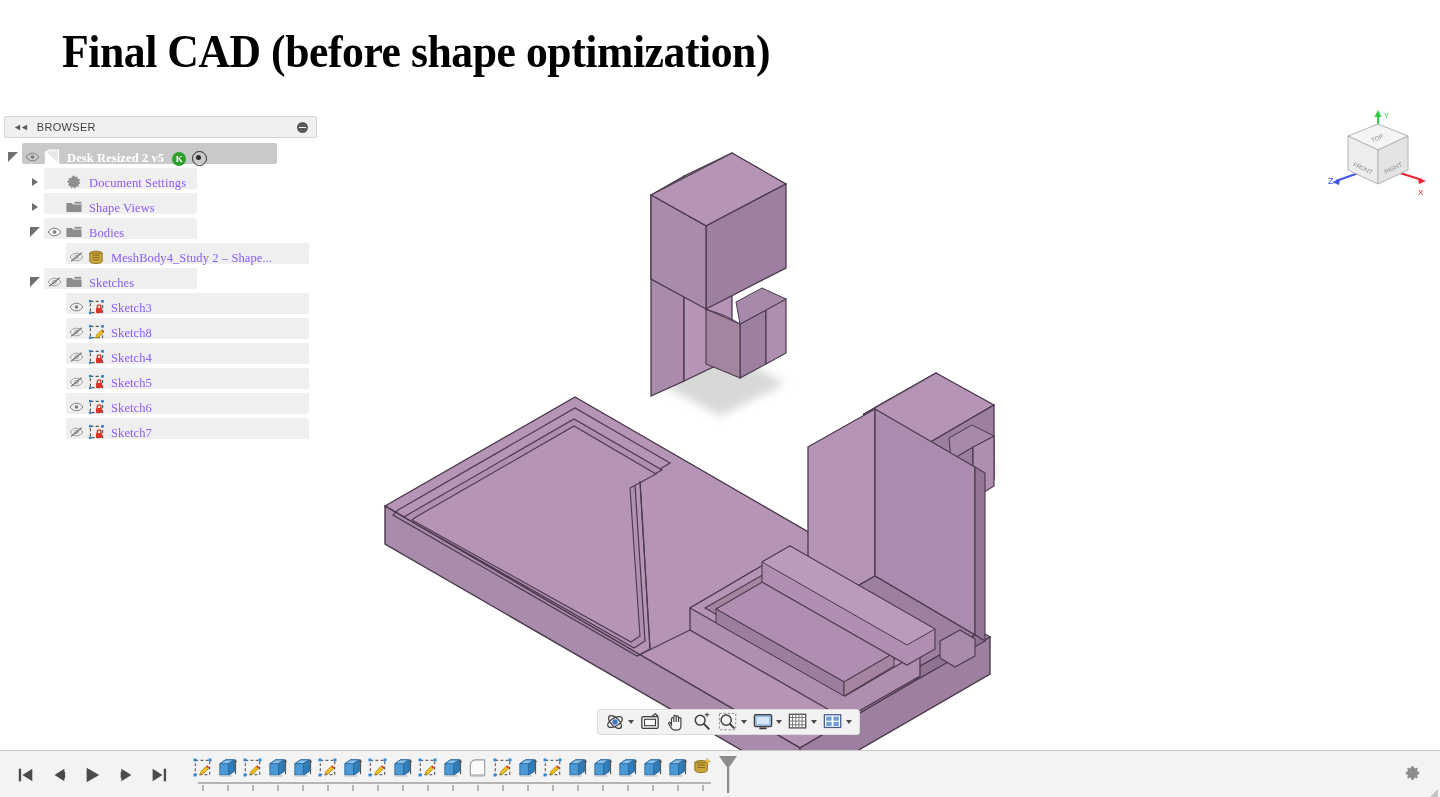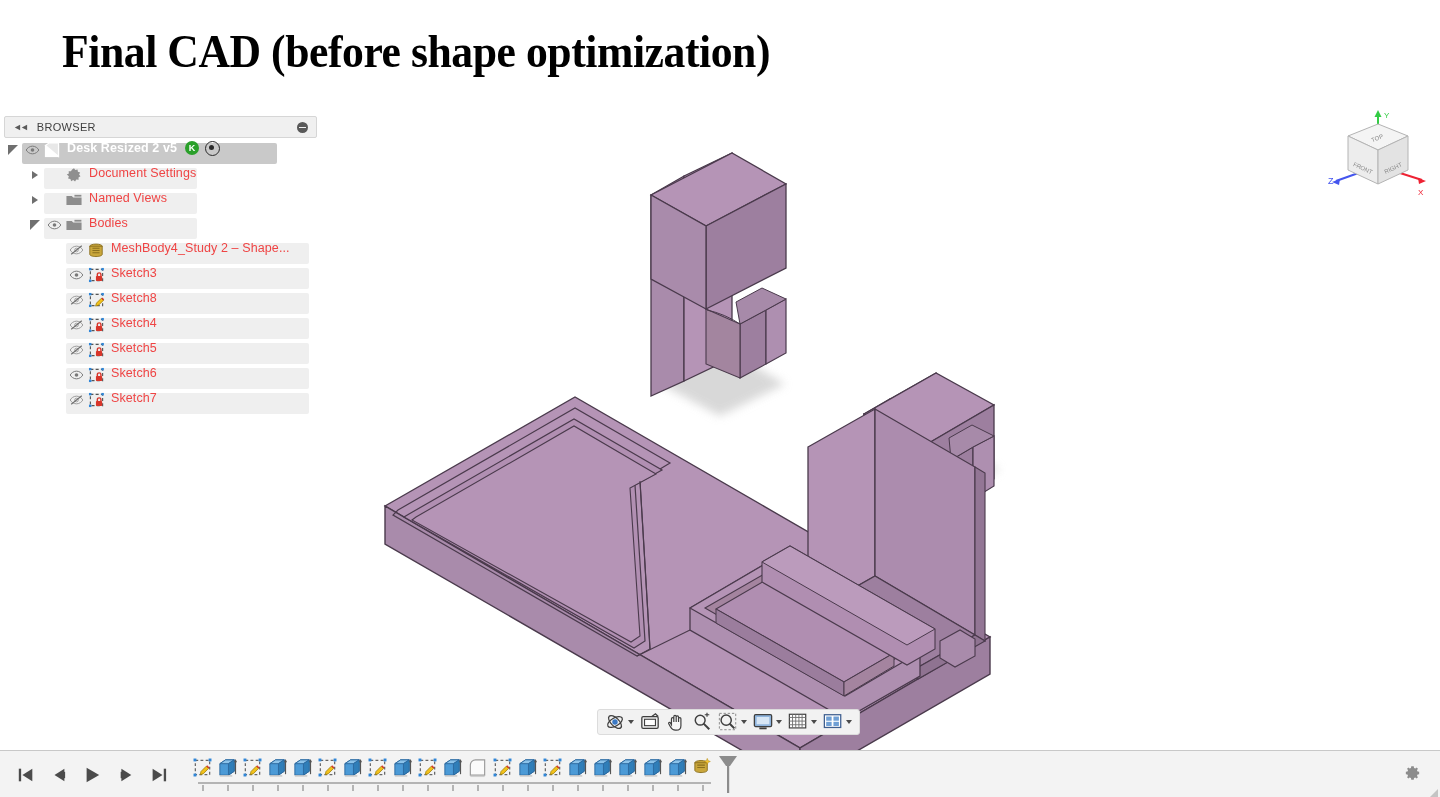--- a/index.html
+++ b/index.html
@@ -81,23 +81,24 @@
     content: "";
     position: absolute;
     left: 2px; top: 5px;
     width: 7px; height: 1.5px;
     background: #f0f0f0;
   }
 
   .tree { margin-top: 3px; }
   .node {
     display: flex;
-    align-items: flex-start;
+    align-items: flex-end;
     height: 25px;
     position: relative;
+    font-family: Liberation Serif, serif;
   }
   .node .rowbg {
     position: absolute;
     top: 2px; bottom: 2px;
     background: #efefef;
     border-radius: 2px;
     z-index: 0;
   }
   .node.selected .rowbg { background: #c9c9c9; }
   .node > * { position: relative; z-index: 1; }
@@ -129,21 +130,21 @@
   .icon-slot {
     width: 20px; height: 18px;
     flex: none;
     display: flex; align-items: center; justify-content: center;
     margin-right: 5px;
   }
   .icon-slot svg { display:block; }
 
   .node-label {
     font-size: 12.5px;
-    color: #ef4444;
+    color: #8b5cf6;
     white-space: nowrap;
     letter-spacing: 0.1px;
   }
   .node.selected .node-label {
     color: #ffffff;
     font-weight: bold;
   }
   .badge-green {
     width: 14px; height: 14px;
     border-radius: 50%;
@@ -405,21 +406,21 @@
             <div class="expander" style="margin-left: 22px;">
               <div class="tri-closed"></div>
             </div>
             <div class="eye"></div>
             <div class="icon-slot">
               <svg width="16" height="14" viewBox="0 0 18 14">
                 <path d="M0.5 2.5h6l1.6 1.8h9.4v8.2H0.5z" fill="#8d8d8d"></path>
          <rect x="9.5" y="1.2" width="7.8" height="2" fill="#8d8d8d"></rect>
               </svg>
             </div>
-            <span class="node-label">Named Views</span>
+            <span class="node-label">Shape Views</span>
           </div>
           <div class="node">
             <div class="rowbg" style="left: 40px; right: 120px;"></div>
             <div class="expander" style="margin-left: 22px;">
               <div class="tri-open"></div>
             </div>
             <div class="eye">
               <svg width="17" height="14" viewBox="0 0 20 20">
                 <path d="M10 4.5C5.6 4.5 2.2 7.6 1 10c1.2 2.4 4.6 5.5 9 5.5s7.8-3.1 9-5.5C17.8 7.6 14.4 4.5 10 4.5z" fill="none" stroke="#7a7a7a" stroke-width="1.4"></path>
                 <circle cx="10" cy="10" r="2.6" fill="#7a7a7a"></circle>
@@ -444,20 +445,40 @@
               </svg>
             </div>
             <div class="icon-slot">
               <svg width="16" height="15" viewBox="0 0 18 16">
                 <ellipse cx="9" cy="3.2" rx="7" ry="2.4" fill="#c9a63b" stroke="#8a6f1e" stroke-width="1"></ellipse>
          <path d="M2 3.2v9.2c0 1.3 3.1 2.4 7 2.4s7-1.1 7-2.4V3.2z" fill="#c9a63b" stroke="#8a6f1e" stroke-width="1"></path>
          <path d="M5 5.5h8M5 8h8M5 10.5h8" stroke="#8a6f1e" stroke-width="1.2"></path>
               </svg>
             </div>
             <span class="node-label">MeshBody4_Study 2 – Shape...</span>
+          </div>
+          <div class="node">
+            <div class="rowbg" style="left: 40px; right: 120px;"></div>
+            <div class="expander" style="margin-left: 22px;">
+              <div class="tri-open"></div>
+            </div>
+            <div class="eye">
+              <svg width="17" height="14" viewBox="0 0 20 20">
+                <path d="M10 4.5C5.6 4.5 2.2 7.6 1 10c1.2 2.4 4.6 5.5 9 5.5s7.8-3.1 9-5.5C17.8 7.6 14.4 4.5 10 4.5z" fill="none" stroke="#9a9a9a" stroke-width="1.4"></path>
+                <circle cx="10" cy="10" r="2.6" fill="none" stroke="#9a9a9a" stroke-width="1.2"></circle>
+                <line x1="2.5" y1="16" x2="17.5" y2="4" stroke="#6f6f6f" stroke-width="1.6"></line>
+              </svg>
+            </div>
+            <div class="icon-slot">
+              <svg width="16" height="14" viewBox="0 0 18 14">
+                <path d="M0.5 2.5h6l1.6 1.8h9.4v8.2H0.5z" fill="#8d8d8d"></path>
+         <rect x="9.5" y="1.2" width="7.8" height="2" fill="#8d8d8d"></rect>
+              </svg>
+            </div>
+            <span class="node-label">Sketches</span>
           </div>
           <div class="node">
             <div class="rowbg" style="left: 62px; right: 8px;"></div>
             <div class="expander" style="margin-left: 44px;"></div>
             <div class="eye">
               <svg width="17" height="14" viewBox="0 0 20 20">
                 <path d="M10 4.5C5.6 4.5 2.2 7.6 1 10c1.2 2.4 4.6 5.5 9 5.5s7.8-3.1 9-5.5C17.8 7.6 14.4 4.5 10 4.5z" fill="none" stroke="#7a7a7a" stroke-width="1.4"></path>
                 <circle cx="10" cy="10" r="2.6" fill="#7a7a7a"></circle>
               </svg>
             </div>

